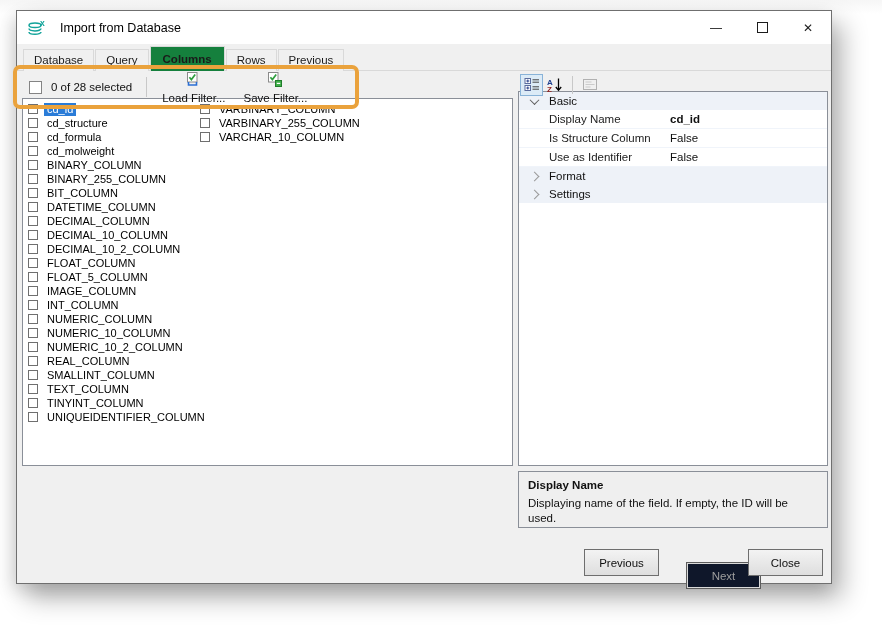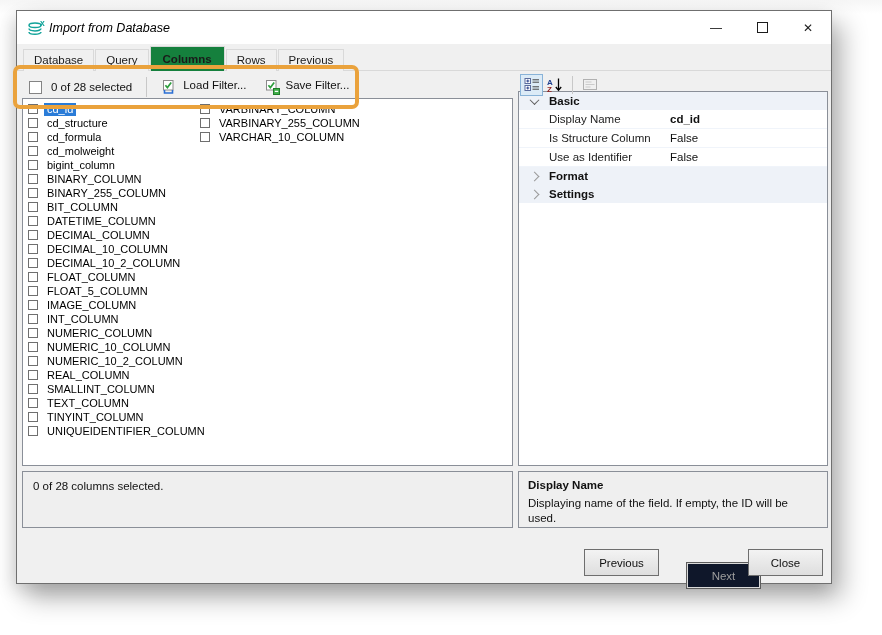--- a/index.html
+++ b/index.html
@@ -9,37 +9,37 @@
     font-family:"Liberation Sans", sans-serif;
     -webkit-font-smoothing:antialiased;
   }
   .dialog{
     position:absolute;left:16px;top:10px;width:816px;height:574px;
     background:#f0f0f0;border:1px solid #6f6f6f;box-sizing:border-box;
     box-shadow:10px 14px 24px rgba(0,0,0,.30), -5px 6px 16px rgba(0,0,0,.12);
   }
   
   .titlebar{height:33px;background:#ffffff;display:flex;align-items:center;padding-left:10px;}
-  .title-text{font-size:12.5px;color:#000;margin-left:2px;font-style:italic;}
+  .title-text{font-size:12.5px;color:#000;margin-left:13px;}
   .win-controls{margin-left:auto;display:flex;height:100%;}
   .win-btn{width:46px;height:100%;display:flex;align-items:center;justify-content:center;
     font-size:12px;color:#1b1b1b;cursor:default;}
   .win-btn.max span{width:9px;height:9px;border:1px solid #1b1b1b;display:inline-block;}
   
   .tabline{position:absolute;left:0;right:0;top:59px;border-top:1px solid #d9d9d9;}
   .tabstrip{position:absolute;left:6px;top:37px;display:flex;align-items:flex-end;z-index:2;}
   .tab{font-size:11.5px;color:#1a1a1a;background:#f0f0f0;border:1px solid #d9d9d9;border-bottom:none;
     padding:4px 10px 5px;margin-right:1px;}
   .tab.active{background:#15803d;font-weight:bold;padding:6px 12px 6px;margin-top:-2px;position:relative;z-index:3;}
   
   .toolbar-left{position:absolute;left:12px;top:63px;height:26px;display:flex;align-items:center;font-size:11.5px;z-index:2;}
   .cb{width:13px;height:13px;background:#fff;border:1px solid #848484;display:inline-block;box-sizing:border-box;}
   .tb-label{margin-left:9px;color:#111;}
   .tb-sep{width:1px;height:20px;background:#c8c8c8;margin:0 10px 0 14px;}
-  .tb-btn{display:flex;align-items:flex-start;gap:5px;padding:3px 5px;color:#111;}
+  .tb-btn{display:flex;align-items:center;gap:5px;padding:3px 5px;color:#111;flex-direction:column;}
   .tb-btn + .tb-btn{margin-left:8px;}
   
   .orange-box{position:absolute;left:-4px;top:54px;width:338px;height:36px;border:4px solid #EAA23C;
     border-radius:7px;z-index:6;pointer-events:none;}
   
   .prop-toolbar{position:absolute;left:503px;top:61px;height:25px;display:flex;align-items:center;z-index:2;}
   .ptb-btn{width:23px;height:22px;display:flex;align-items:center;justify-content:center;box-sizing:border-box;}
   .ptb-btn.active{background:#dcebf7;border:1px solid #89b3d8;}
   .ptb-sep{width:1px;height:18px;background:#c8c8c8;margin:0 5px 0 6px;}
   .ptb-btn.disabled{opacity:.9;}
@@ -52,21 +52,21 @@
   .litem{display:flex;align-items:center;height:14px;font-size:11px;color:#000;white-space:nowrap;}
   .cb2{width:10px;height:10px;border:1px solid #6f6f6f;background:#fff;margin-right:6px;flex:none;box-sizing:border-box;}
   .litem .lbl{padding:0 3px;line-height:13px;}
   .litem.selected .lbl{background:#2A7CD8;color:#fff;}
   
   .prop-grid{position:absolute;left:501px;top:80px;width:310px;height:375px;background:#fff;
     border:1px solid #8a8f98;box-sizing:border-box;font-size:11.5px;overflow:hidden;}
   .pg-row{height:18px;display:flex;align-items:center;}
   .pg-cat{background:#eef2f8;}
   .pg-gutter{width:30px;flex:none;display:flex;align-items:center;justify-content:center;}
-  .pg-catname{font-weight:bold;color:#111;}
+  .pg-catname{font-weight:normal;color:#111;}
   .pg-prop{border-bottom:1px solid #f0f4fa;}
   .pg-name{width:121px;flex:none;color:#222;}
   .pg-value{color:#111;}
   .pg-value.bold{font-weight:bold;}
   .chev{width:6px;height:6px;border-right:1.6px solid #5f5f5f;border-bottom:1.6px solid #5f5f5f;display:inline-block;}
   .chev.down{transform:rotate(45deg) translate(-1px,-1px);}
   .chev.right{transform:rotate(-45deg);border-color:#9a9a9a;}
   
   .status-panel{position:absolute;left:5px;top:460px;width:491px;height:57px;background:#efefef;
     border:1px solid #8a8f98;box-sizing:border-box;font-size:11.5px;color:#111;padding:8px 10px;}
@@ -192,24 +192,20 @@
         <div class="litem">
           <span class="cb2"></span>
           <span class="lbl">cd_formula</span>
         </div>
         <div class="litem">
           <span class="cb2"></span>
           <span class="lbl">cd_molweight</span>
         </div>
         <div class="litem">
           <span class="cb2"></span>
-          <span class="lbl">bigint_column</span>
-        </div>
-        <div class="litem">
-          <span class="cb2"></span>
           <span class="lbl">BINARY_COLUMN</span>
         </div>
         <div class="litem">
           <span class="cb2"></span>
           <span class="lbl">BINARY_255_COLUMN</span>
         </div>
         <div class="litem">
           <span class="cb2"></span>
           <span class="lbl">BIT_COLUMN</span>
         </div>
@@ -323,23 +319,20 @@
         <span class="pg-catname">Format</span>
       </div>
       <div class="pg-row pg-cat">
         <span class="pg-gutter">
           <span class="chev right"></span>
         </span>
         <span class="pg-catname">Settings</span>
       </div>
     </div>
 
-  <div class="status-panel">
-    <span>0 of 28 columns selected.</span>
-  </div>
 
   <div class="desc-panel">
     <div class="desc-title">Display Name</div>
     <div>Displaying name of the field. If empty, the ID will be used.</div>
   </div>
 
   <div class="btn" id="btn-prev">Previous</div>
   <div class="btn" id="btn-next">Next</div>
   <div class="btn" id="btn-close">Close</div>
 

